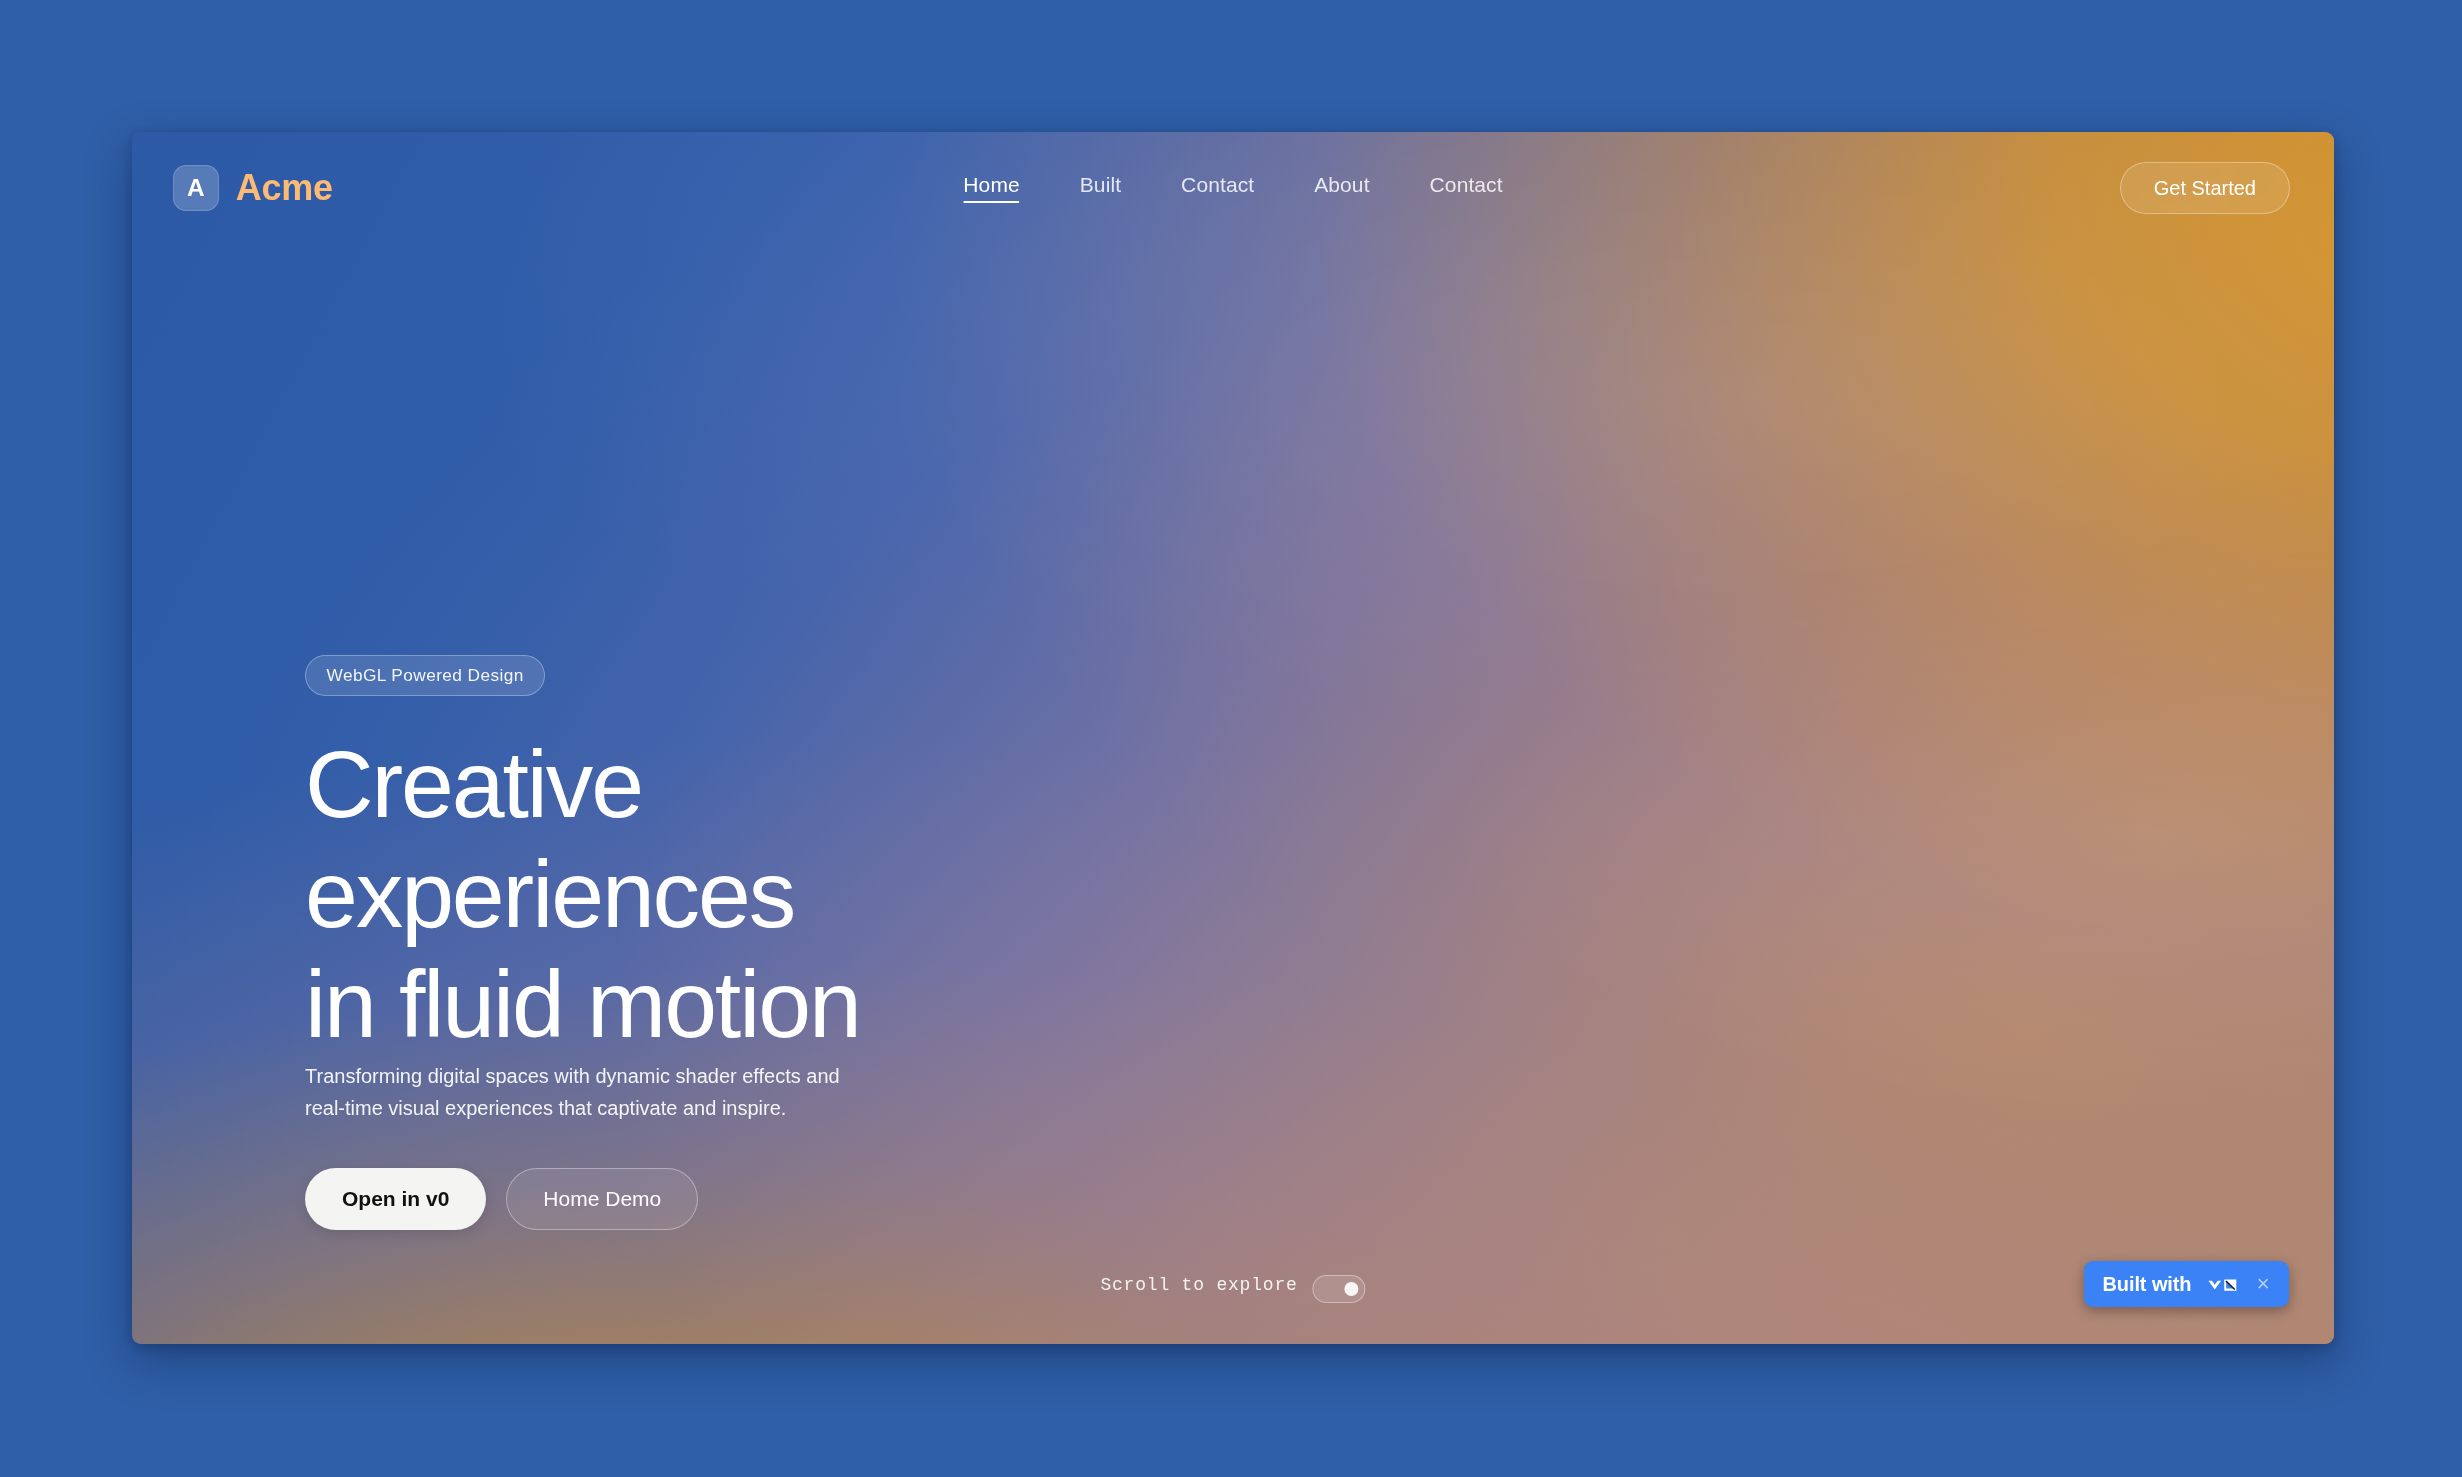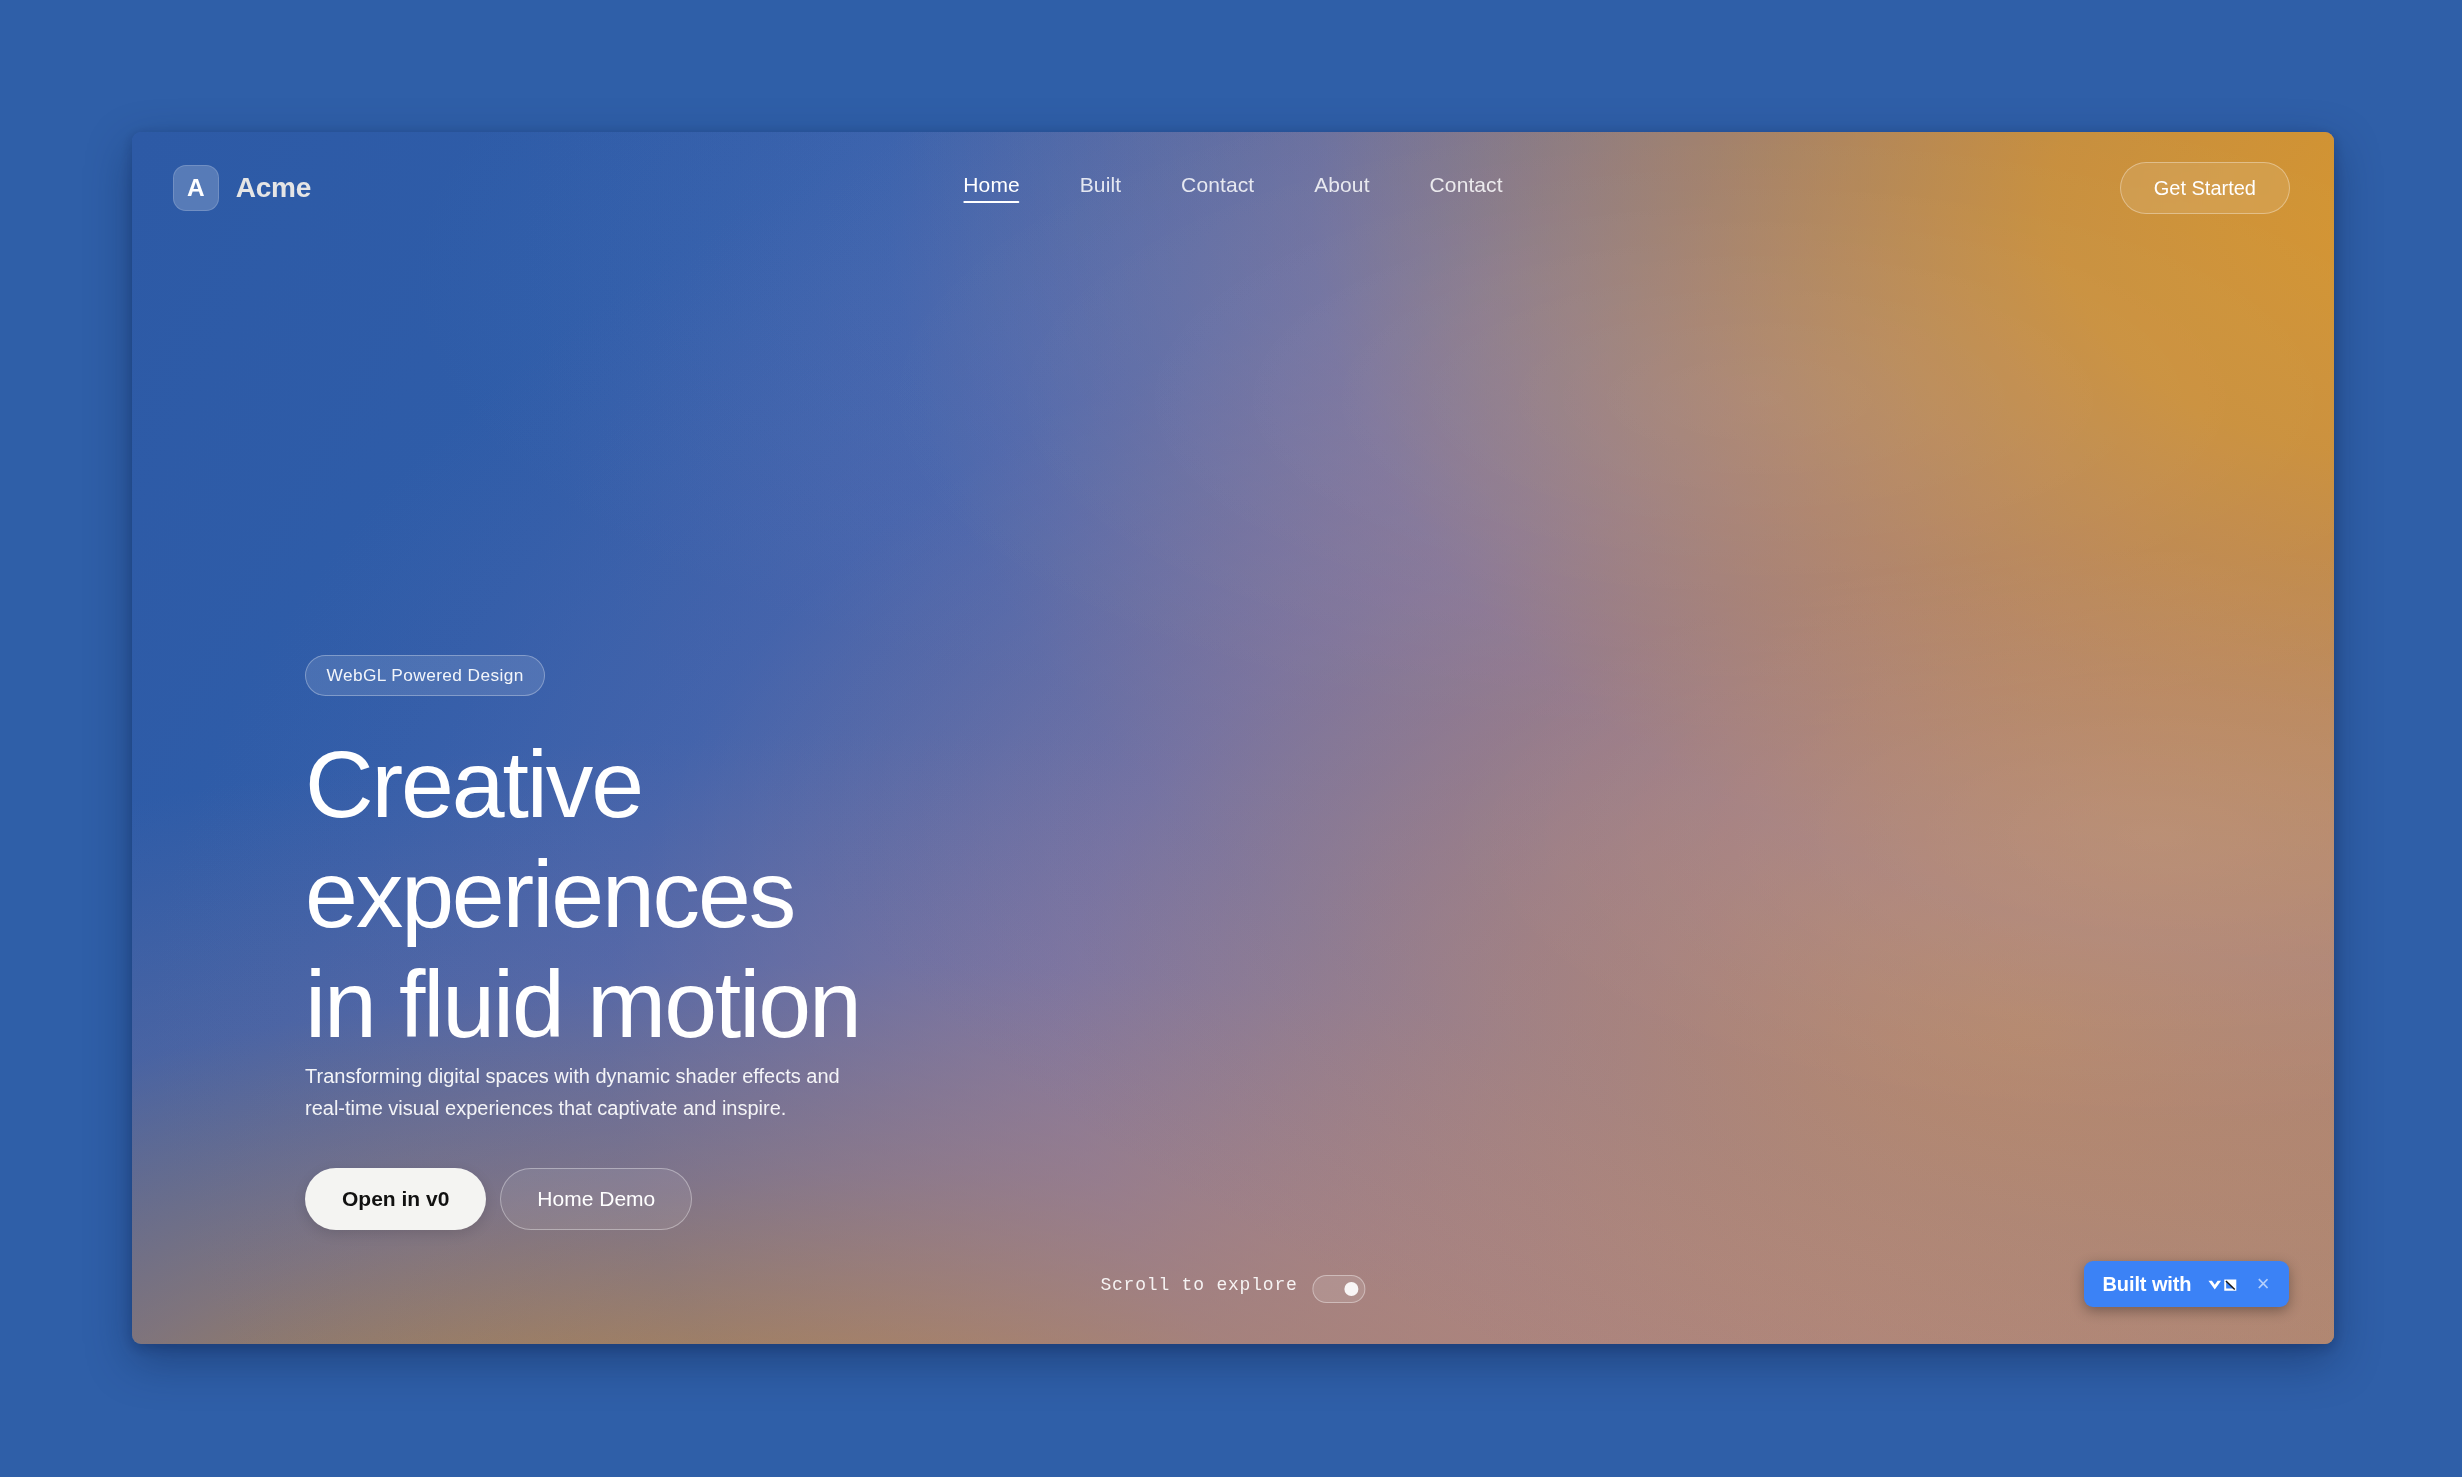--- a/index.html
+++ b/index.html
@@ -113,22 +113,22 @@
     border: 0.6px solid rgba(255,255,255,.16);
     display: flex;
     align-items: center;
     justify-content: center;
     color: #fff;
     font-size: 24.4px;
     font-weight: 700;
     letter-spacing: 0.3px;
   }
   .brand-name {
-    color: #e5e5e5;
-    font-size: 28px;
+    color: #fdba74;
+    font-size: 36px;
     font-weight: 700;
     letter-spacing: -0.2px;
   }
 
   .nav {
     position: absolute;
     left: 50%;
     transform: translateX(-50%);
     display: flex;
     align-items: center;
@@ -208,21 +208,21 @@
     line-height: 1.62;
     font-weight: 400;
     max-width: 757px;
   }
   .subtitle .line { display: block; }
 
   .actions {
     margin-top: 44px;
     display: flex;
     align-items: center;
-    gap: 14px;
+    gap: 20px;
   }
   .btn {
     border-radius: 641px;
     font-size: 21px;
     padding: 18px 36px;
     cursor: pointer;
     white-space: nowrap;
     border: 0.6px solid transparent;
   }
   .btn-primary {

